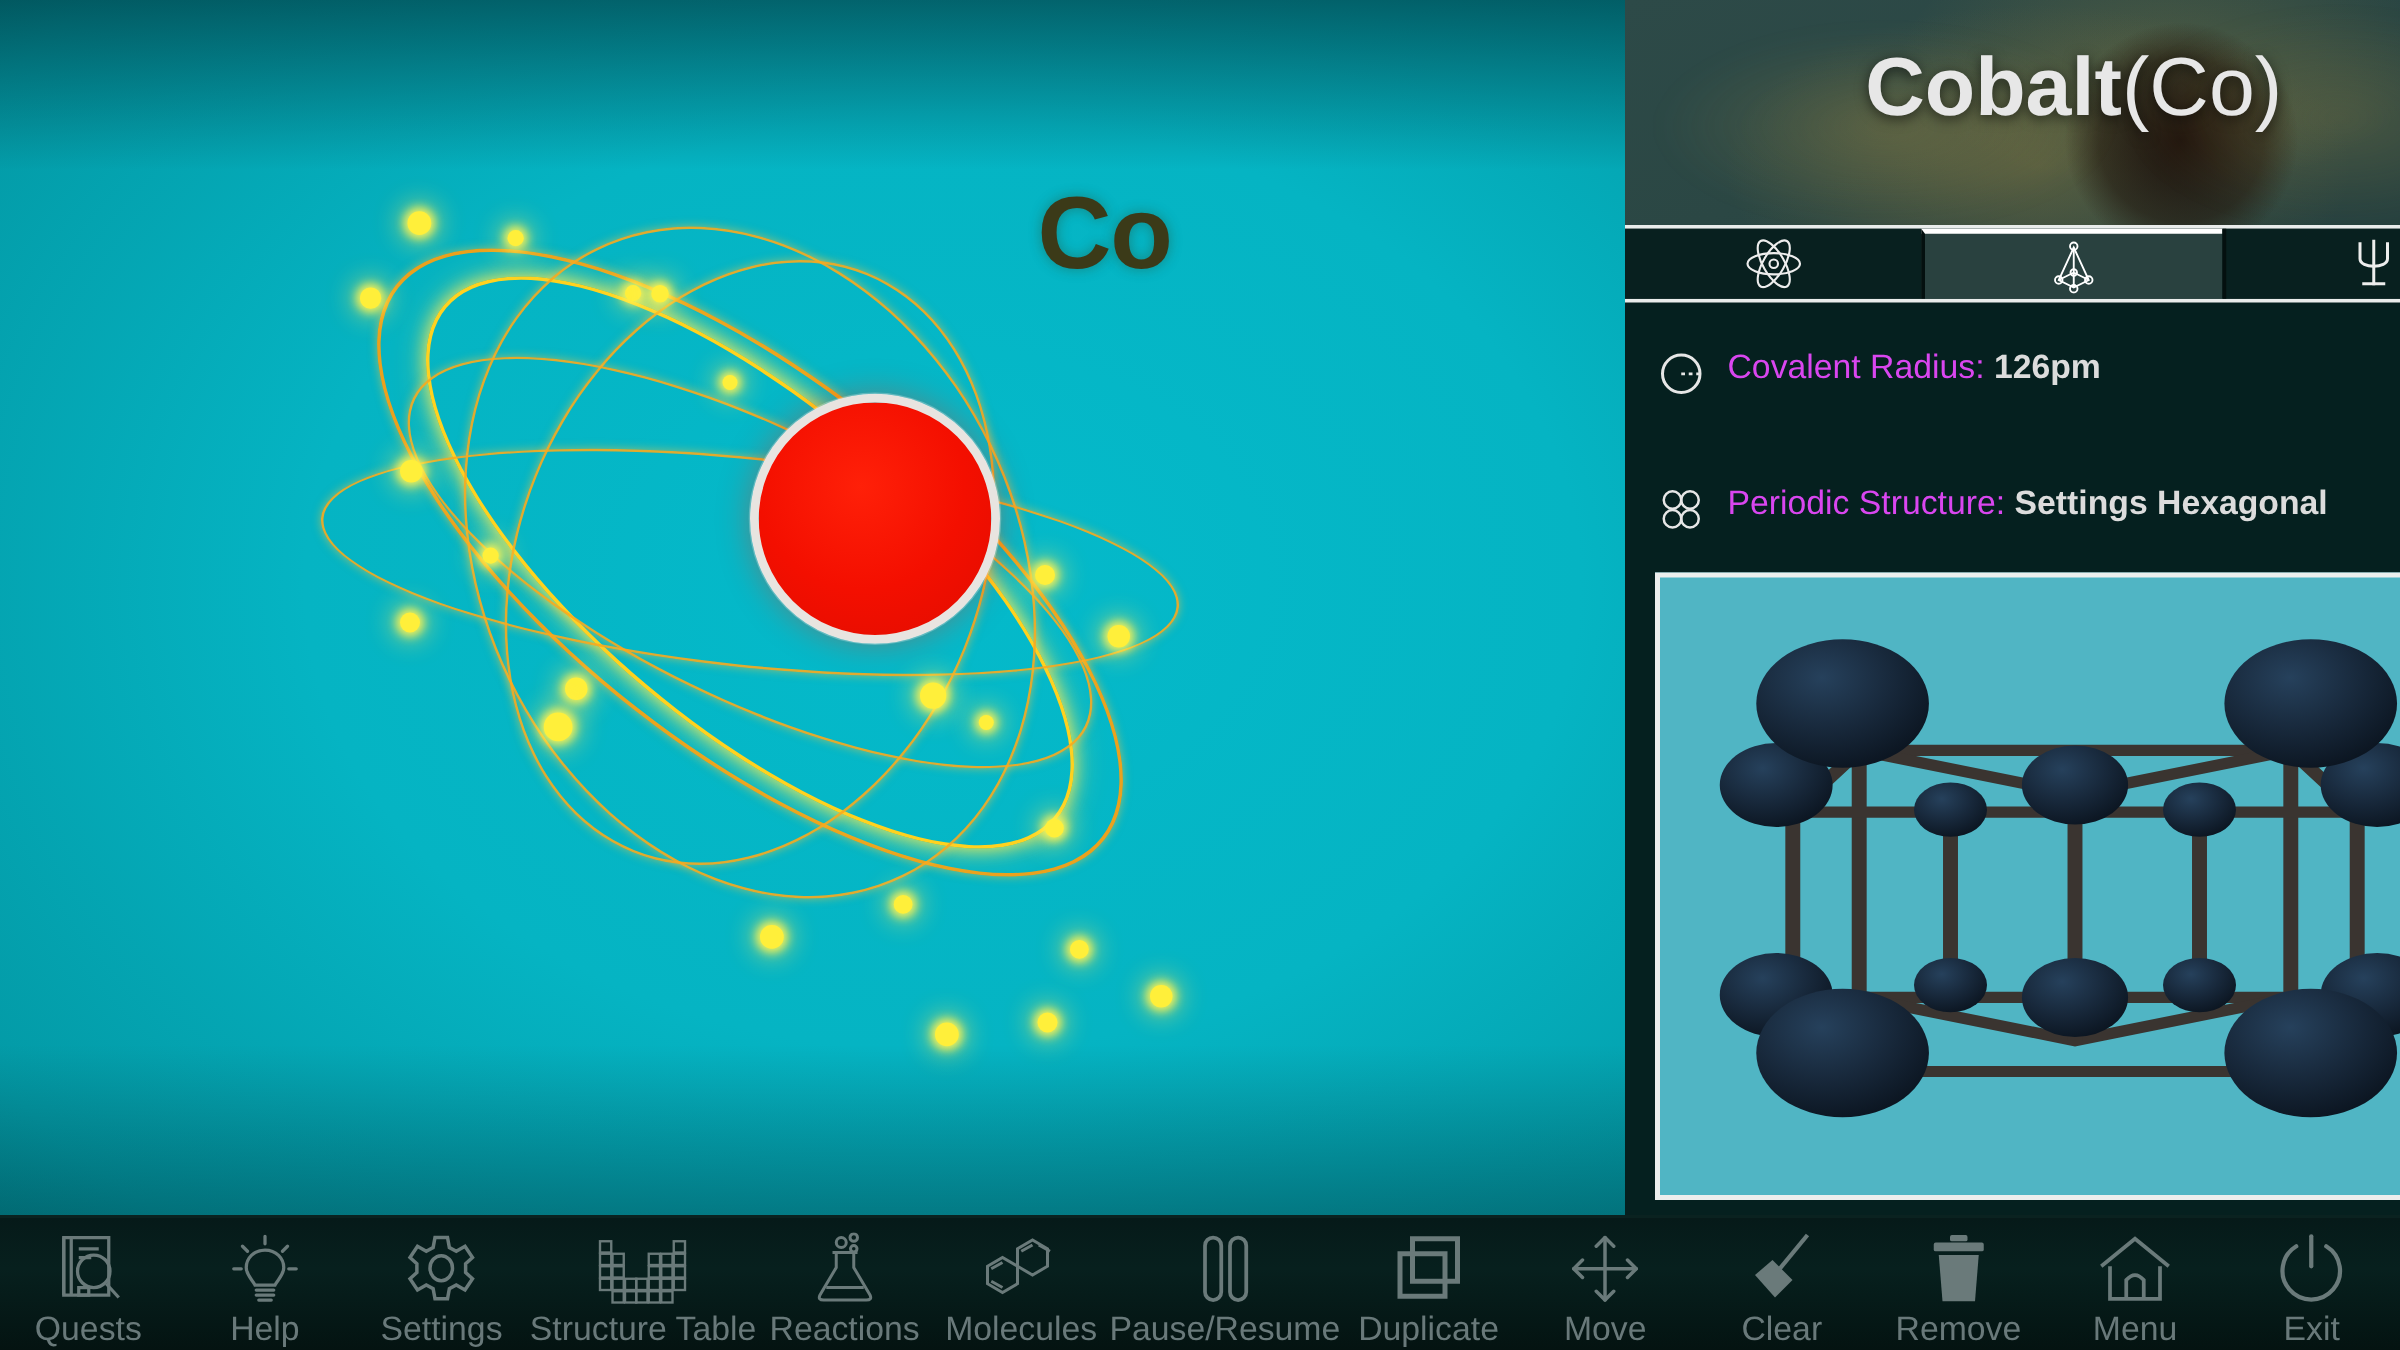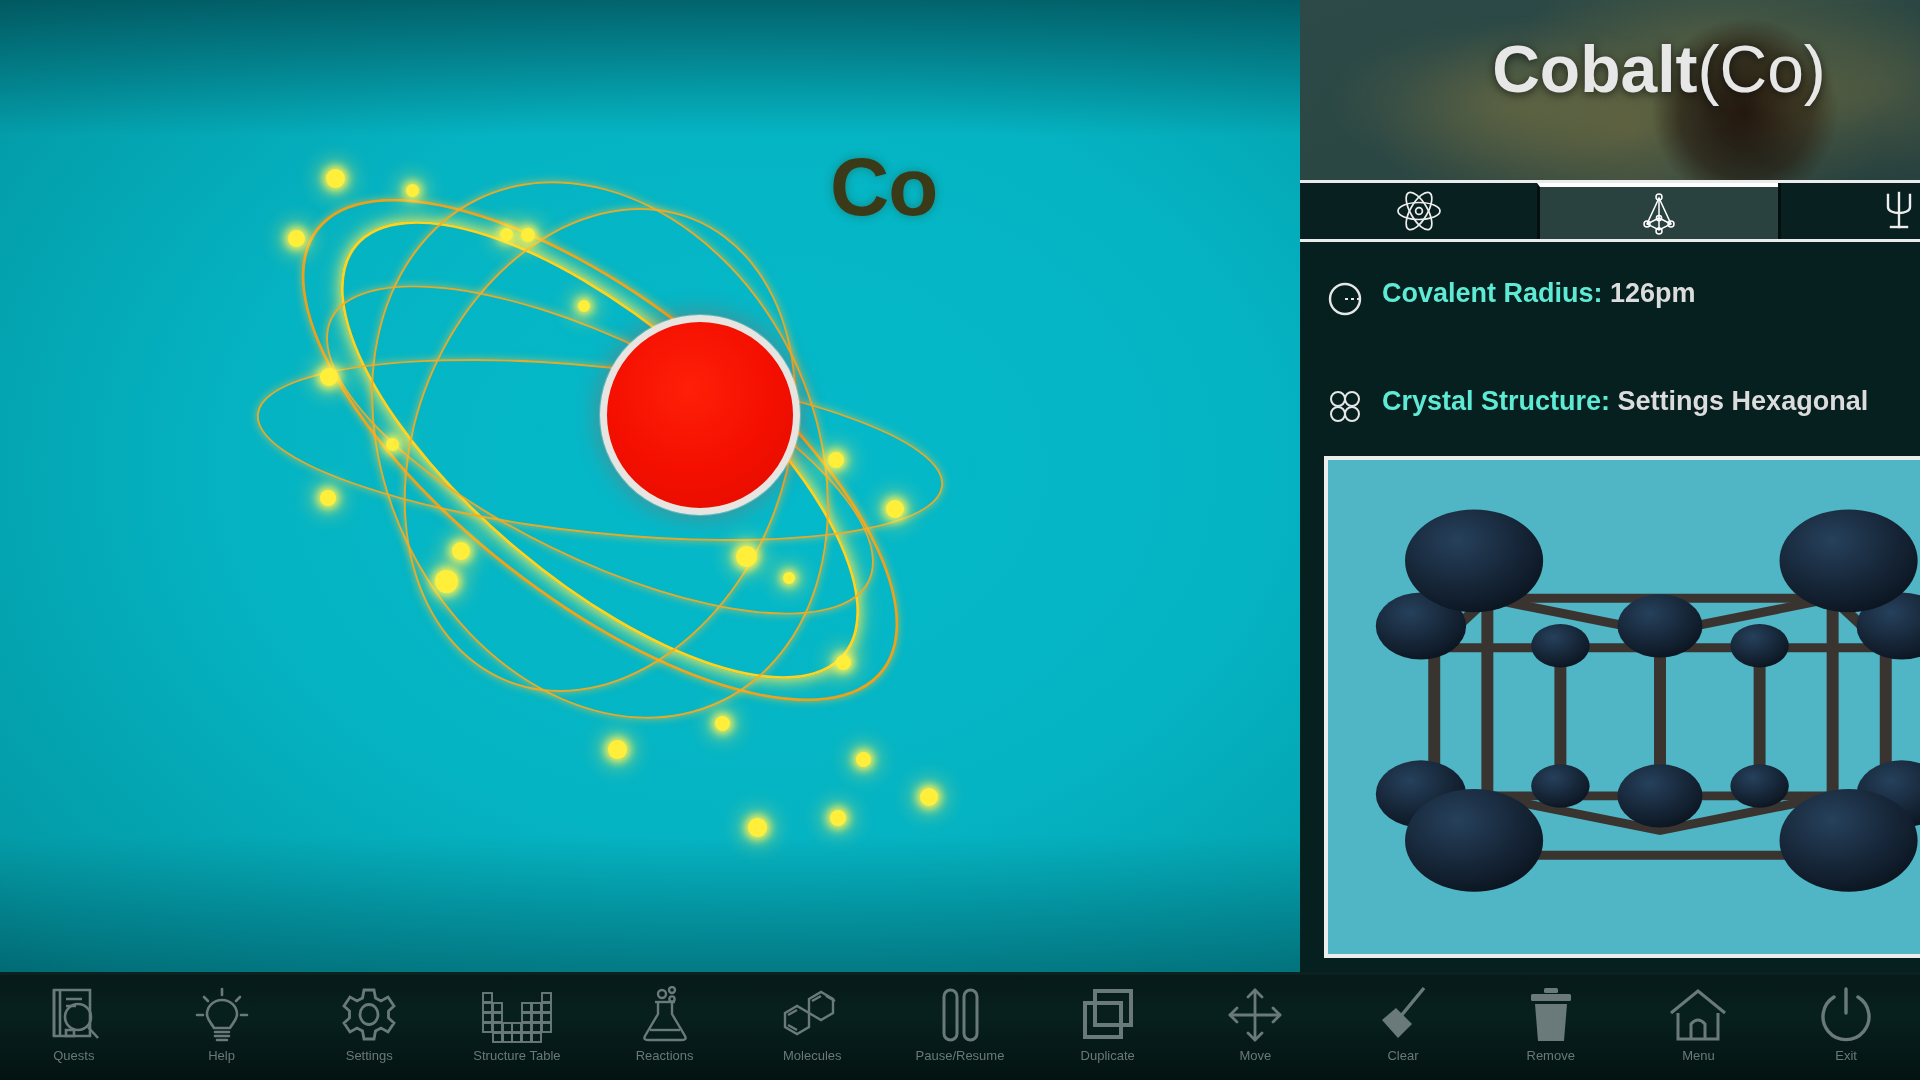--- a/index.html
+++ b/index.html
@@ -102,21 +102,21 @@
   .tab.active{ background:#29413f; border-top:4px solid #ffffff; }
   .tab svg{ display:block; }
 
   #props{ padding:22px 0 0 0; }
   .prop-row{
     display:flex; align-items:flex-start; gap:14px;
     padding:10px 26px 10px 24px;
   }
   .prop-row .picon{ flex:0 0 44px; padding-top:4px; }
   .prop-text{ font-size:27px; line-height:1.26; padding-top:2px; }
-  .prop-label{ color:#5eead4; font-weight:bold; }
+  .prop-label{ color:#d946ef; font-weight:normal; }
   .prop-value{ color:#dcdcdc; font-weight:bold; }
   .spacer-row{ height:38px; }
 
   
   #crystal-box{
     margin:14px 22px 0 24px; height:502px;
     border:4px solid #eceeed;
     background:#50b5c4;
     position:relative; overflow:hidden;
   }
@@ -128,21 +128,21 @@
     background:linear-gradient(to bottom,#061a19 0%,#07201e 38%,#041311 100%);
     display:flex; align-items:flex-start;
     border-top:3px solid #0a2220;
   }
   .tool{
     flex:1; display:flex; flex-direction:column; align-items:center;
     justify-content:flex-start; padding-top:9px; cursor:pointer; height:100%;
   }
   .tool .ticon{ height:62px; display:flex; align-items:center; justify-content:center; }
   .tool .tlabel{
-    margin-top:2px; font-size:13px; color:#69797a; white-space:nowrap;
+    margin-top:2px; font-size:27px; color:#69797a; white-space:nowrap;
   }
   .tool svg{ display:block; }
 </style>
 </head>
 <body>
 
 <div id="app">
 
   <div id="canvas">
     <div id="atom">
@@ -255,21 +255,21 @@
           <svg width="42" height="42" viewBox="0 0 42 42">
             <g fill="none" stroke="#e6e6e6" stroke-width="2">
               <circle cx="14" cy="13" r="7"></circle>
               <circle cx="28" cy="13" r="7"></circle>
               <circle cx="14" cy="28" r="7"></circle>
               <circle cx="28" cy="28" r="7"></circle>
             </g>
           </svg>
         </span>
         <div class="prop-text">
-          <span class="prop-label">Crystal Structure:</span>
+          <span class="prop-label">Periodic Structure:</span>
           <span class="prop-value">Settings Hexagonal</span>
         </div>
       </div>
 
       <div id="crystal-box">
         <svg viewBox="0 0 500 500" preserveAspectRatio="none">
           <defs>
             <radialGradient id="sph" cx="38%" cy="30%" r="72%">
               <stop offset="0%" stop-color="#26415c"></stop>
               <stop offset="55%" stop-color="#18293c"></stop>

